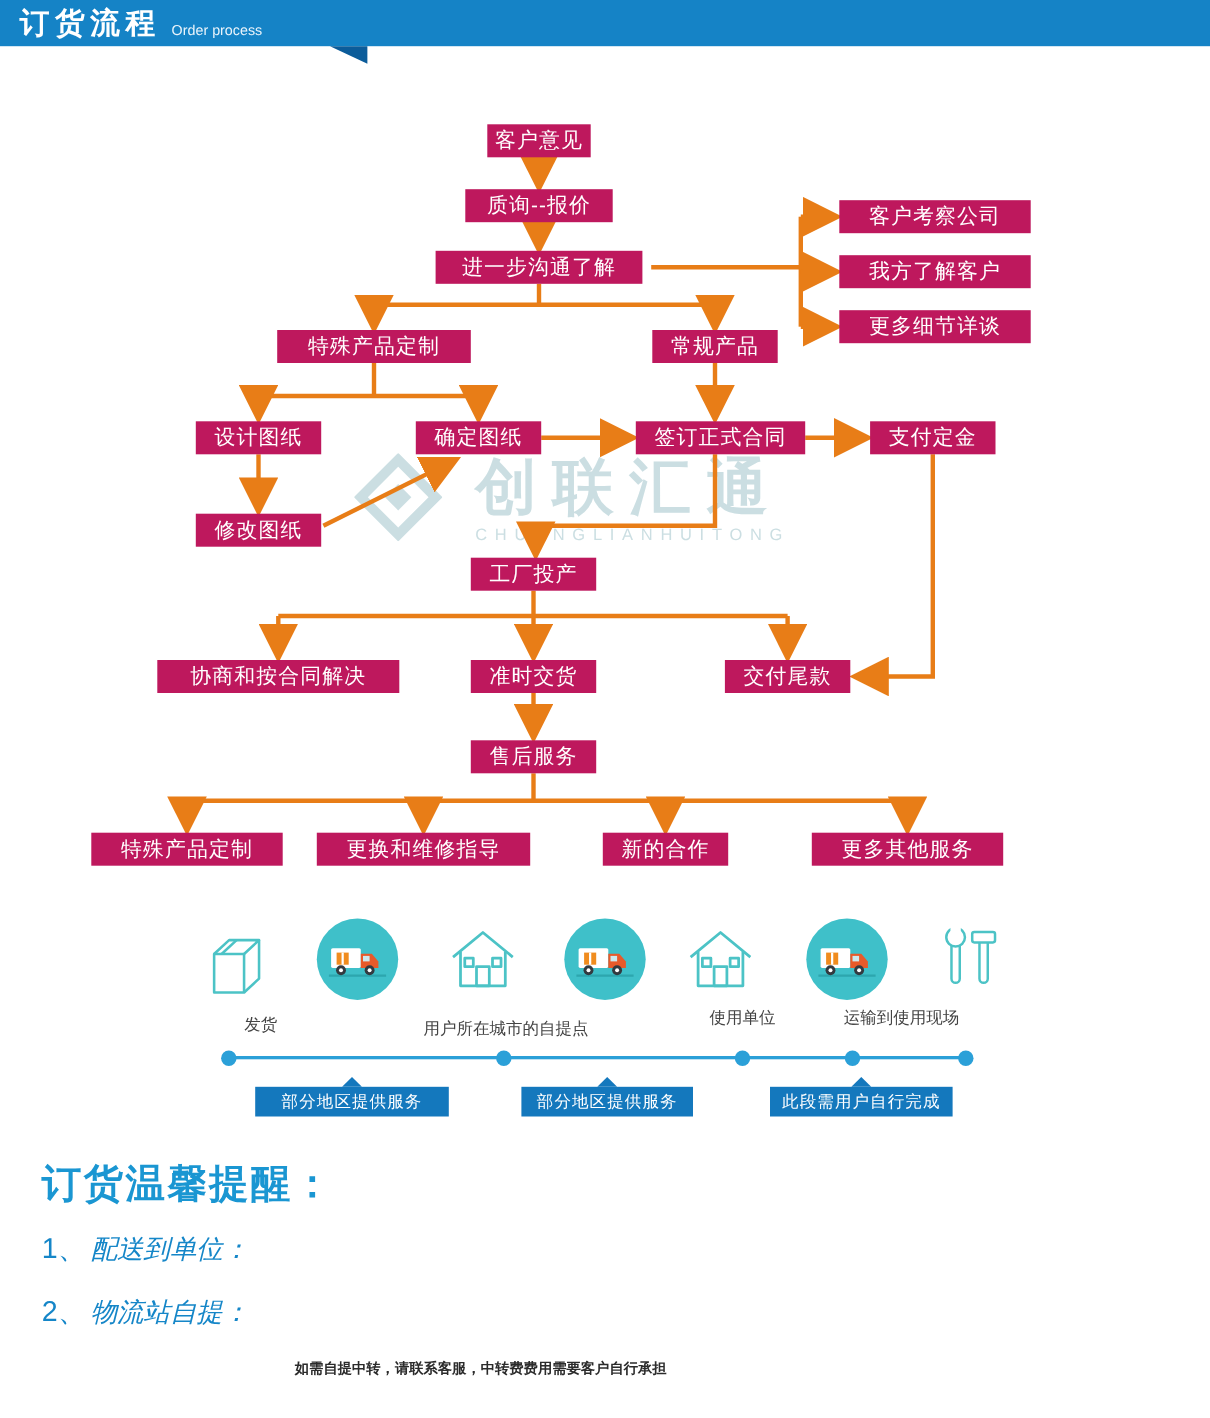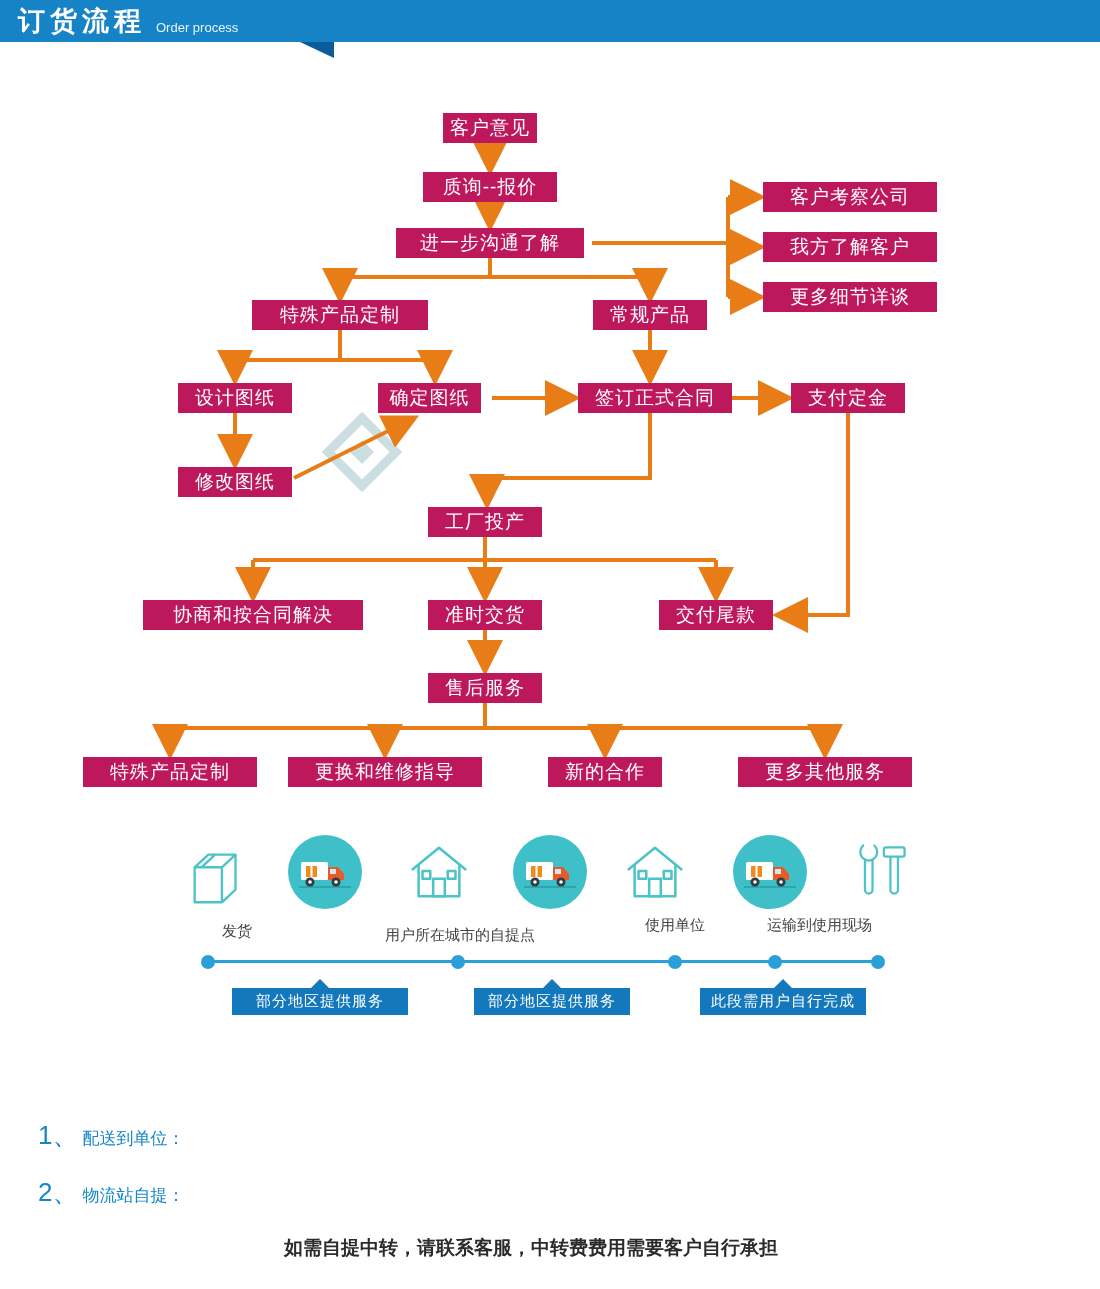--- a/index.html
+++ b/index.html
@@ -42,40 +42,44 @@
          display:flex; align-items:center; justify-content:center; letter-spacing:1px; }
   .tag::before { content:""; position:absolute; top:-9px; left:50%; transform:translateX(-50%);
                  border-left:9px solid transparent; border-right:9px solid transparent;
                  border-bottom:9px solid #1478bd; }
 
   
   .rem-title { position:absolute; left:38px; top:1052px; font-size:36px; font-weight:bold;
                color:#1a96d2; letter-spacing:2px; }
   .rem-item { position:absolute; left:38px; display:flex; align-items:baseline; white-space:nowrap; }
   .rem-num  { font-size:26px; color:#1586c8; margin-right:4px; }
-  .rem-head { font-size:17px; color:#1586c8; margin-right:8px; }
+  .rem-head { font-size:24px; color:#1586c8; margin-right:8px;font-style:italic; }
   .rem-body { font-size:19px; color:#2b2b2b; font-weight:bold; }
-  .rem-note { position:absolute; left:268px; top:1235px; font-size:19px; color:#2b2b2b; font-weight:bold;margin-left:16px; }
+  .rem-note { position:absolute; left:268px; top:1235px; font-size:13px; color:#2b2b2b; font-weight:bold; }
 </style>
 </head>
 <body>
 
 <div class="page">
 
   <div class="header">
     <span class="zh">订货流程</span>
     <span class="en">Order process</span>
   </div>
   <div class="header-fold"></div>
 
   <div class="watermark">
     <svg width="80" height="80" viewBox="0 0 80 80">
       <rect x="16" y="16" width="48" height="48" transform="rotate(45 40 40)" fill="none" stroke="#a9c9cf" stroke-width="9"></rect>
       <path d="M40 28 L52 40 L40 52 L28 40 Z" fill="#a9c9cf"></path>
     </svg>
+    <div class="wm-text">
+      <div class="zh">创联汇通</div>
+      <div class="en">CHUANGLIANHUITONG</div>
+    </div>
   </div>
 
   <svg class="arrows" width="1100" height="830">
     <defs>
       <marker id="ah" markerWidth="9" markerHeight="9" refX="7" refY="4.5" orient="auto">
         <path d="M0,0 L9,4.5 L0,9 Z" fill="#e87d17"></path>
       </marker>
     </defs>
     <path class="arrow" d="M490 143 L490 168" marker-end="url(#ah)"></path>
     <path class="arrow" d="M490 202 L490 224" marker-end="url(#ah)"></path>
@@ -115,21 +119,21 @@
 
   <div class="node" style="left:443px;top:113px;width:94px">客户意见</div>
   <div class="node" style="left:423px;top:172px;width:134px">质询--报价</div>
   <div class="node" style="left:396px;top:228px;width:188px">进一步沟通了解</div>
   <div class="node" style="left:763px;top:182px;width:174px">客户考察公司</div>
   <div class="node" style="left:763px;top:232px;width:174px">我方了解客户</div>
   <div class="node" style="left:763px;top:282px;width:174px">更多细节详谈</div>
   <div class="node" style="left:252px;top:300px;width:176px">特殊产品定制</div>
   <div class="node" style="left:593px;top:300px;width:114px">常规产品</div>
   <div class="node" style="left:178px;top:383px;width:114px">设计图纸</div>
-  <div class="node" style="left:378px;top:383px;width:103px">确定图纸</div>
+  <div class="node" style="left:378px;top:383px;width:114px">确定图纸</div>
   <div class="node" style="left:578px;top:383px;width:154px">签订正式合同</div>
   <div class="node" style="left:791px;top:383px;width:114px">支付定金</div>
   <div class="node" style="left:178px;top:467px;width:114px">修改图纸</div>
   <div class="node" style="left:428px;top:507px;width:114px">工厂投产</div>
   <div class="node" style="left:143px;top:600px;width:220px">协商和按合同解决</div>
   <div class="node" style="left:428px;top:600px;width:114px">准时交货</div>
   <div class="node" style="left:659px;top:600px;width:114px">交付尾款</div>
   <div class="node" style="left:428px;top:673px;width:114px">售后服务</div>
   <div class="node" style="left:83px;top:757px;width:174px">特殊产品定制</div>
   <div class="node" style="left:288px;top:757px;width:194px">更换和维修指导</div>
@@ -228,20 +232,21 @@
   <div class="timeline-dot" style="left:201px"></div>
   <div class="timeline-dot" style="left:451px"></div>
   <div class="timeline-dot" style="left:668px"></div>
   <div class="timeline-dot" style="left:768px"></div>
   <div class="timeline-dot" style="left:871px"></div>
 
   <div class="tag" style="left:232px;width:176px">部分地区提供服务</div>
   <div class="tag" style="left:474px;width:156px">部分地区提供服务</div>
   <div class="tag" style="left:700px;width:166px">此段需用户自行完成</div>
 
+  <div class="rem-title">订货温馨提醒：</div>
 
   <div class="rem-item" style="top:1118px">
     <span class="rem-num">1、</span>
     <span class="rem-head">配送到单位：</span>
   </div>
 
   <div class="rem-item" style="top:1175px">
     <span class="rem-num">2、</span>
     <span class="rem-head">物流站自提：</span>
   </div>

